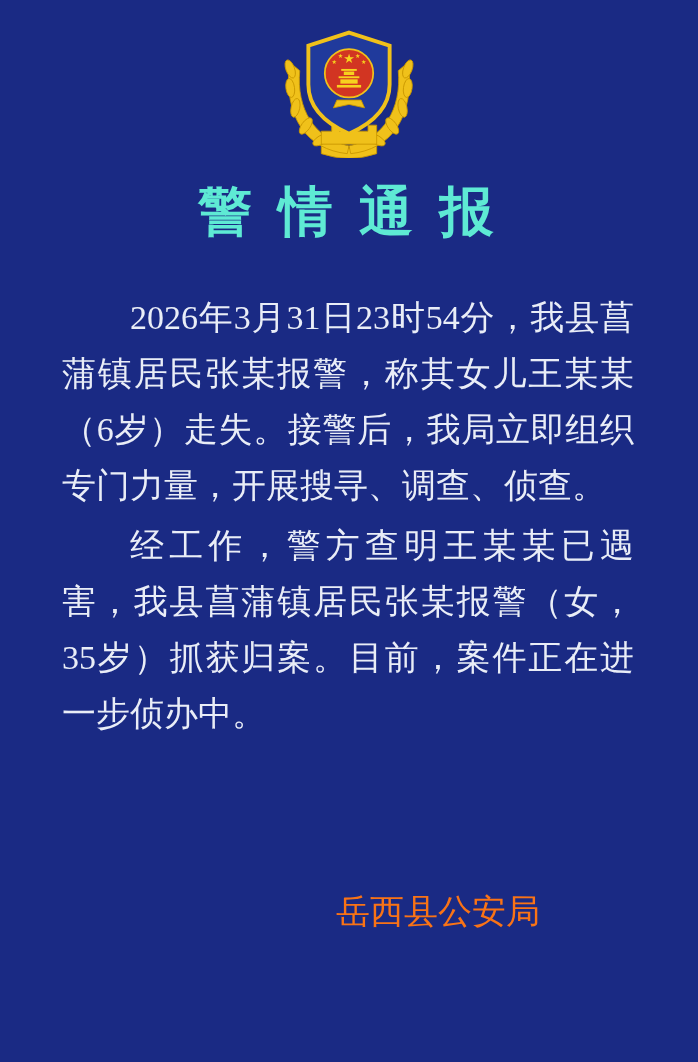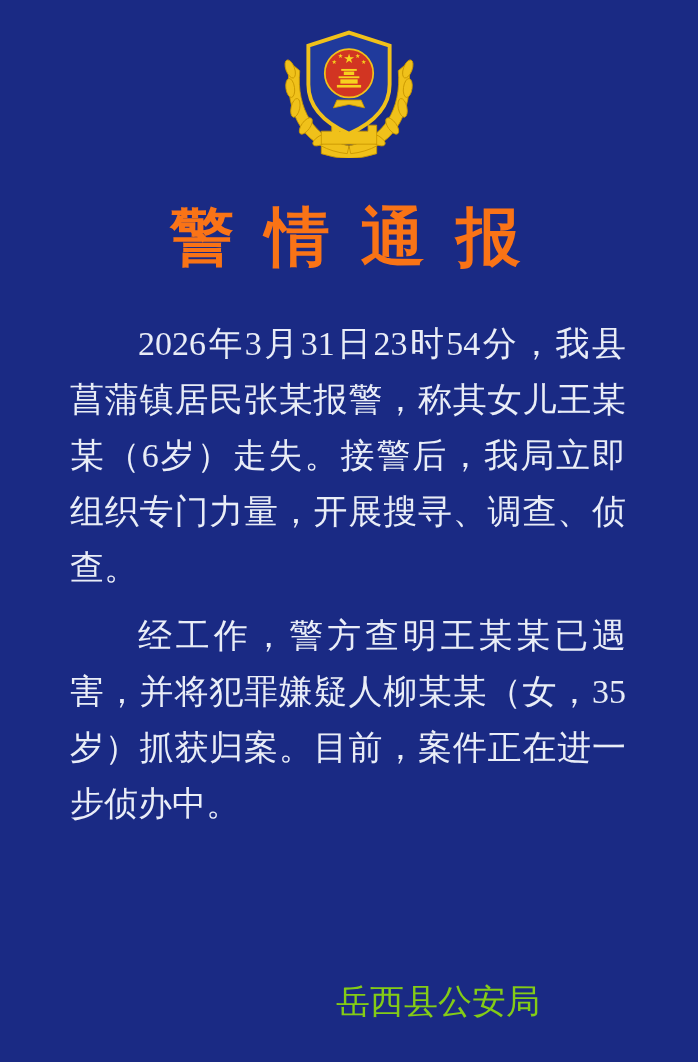--- a/index.html
+++ b/index.html
@@ -9,46 +9,46 @@
     background:#1a2a84;
     overflow:hidden;
     font-family:"Liberation Serif","DejaVu Serif",serif;
     color:#eef1f8;
   }
   .emblem-wrap{
     width:156px;height:134px;
     margin:24px auto 0 auto;
   }
   .notice-title{
-    margin:40px 0 0 0;
+    margin:14px 0 0 0;
     text-align:center;
-    font-size:64px;
+    font-size:54px;
     font-weight:900;
     letter-spacing:0.12em;
     line-height:80px;
-    color:#f97316;
+    color:#5eead4;
   }
   .notice-body{
     margin:38px 60px 0 58px;
     font-size:34px;
     line-height:56px;
     text-align:justify;
     color:#e9edf7;
   }
   .notice-body p{
-    margin:12px;
+    margin:4px;
     text-indent:2em;
   }
   .signature-block{
     margin-top:142px;
     padding-right:158px;
     text-align:right;
     font-size:34px;
     line-height:56px;
-    color:#84cc16;
+    color:#f97316;
   }
 </style>
 </head>
 <body>
 
 <div class="page">
 
   <div class="emblem-wrap">
     <svg viewBox="0 0 180 155" width="156" height="134" aria-hidden="true">
 
@@ -93,20 +93,20 @@
       </g>
 
       <path d="M76,88 L104,88 L108,97 L90,93 L72,97 Z" fill="#f0c11a" stroke="#c99700" stroke-width="1"></path>
     </svg>
   </div>
 
   <h1 class="notice-title">警 情 通 报</h1>
 
   <div class="notice-body">
     <p>2026年3月31日23时54分，我县菖蒲镇居民张某报警，称其女儿王某某（6岁）走失。接警后，我局立即组织专门力量，开展搜寻、调查、侦查。</p>
-    <p>经工作，警方查明王某某已遇害，并将犯罪嫌疑人柳某某（女，35岁）抓获归案。目前，案件正在进一步侦办中。</p>
+    <p>经工作，警方查明王某某已遇害，我县菖蒲镇居民张某报警（女，35岁）抓获归案。目前，案件正在进一步侦办中。</p>
   </div>
 
   <div class="signature-block">
     <div>岳西县公安局</div>
   </div>
 
 </div>
 
 </body></html>

